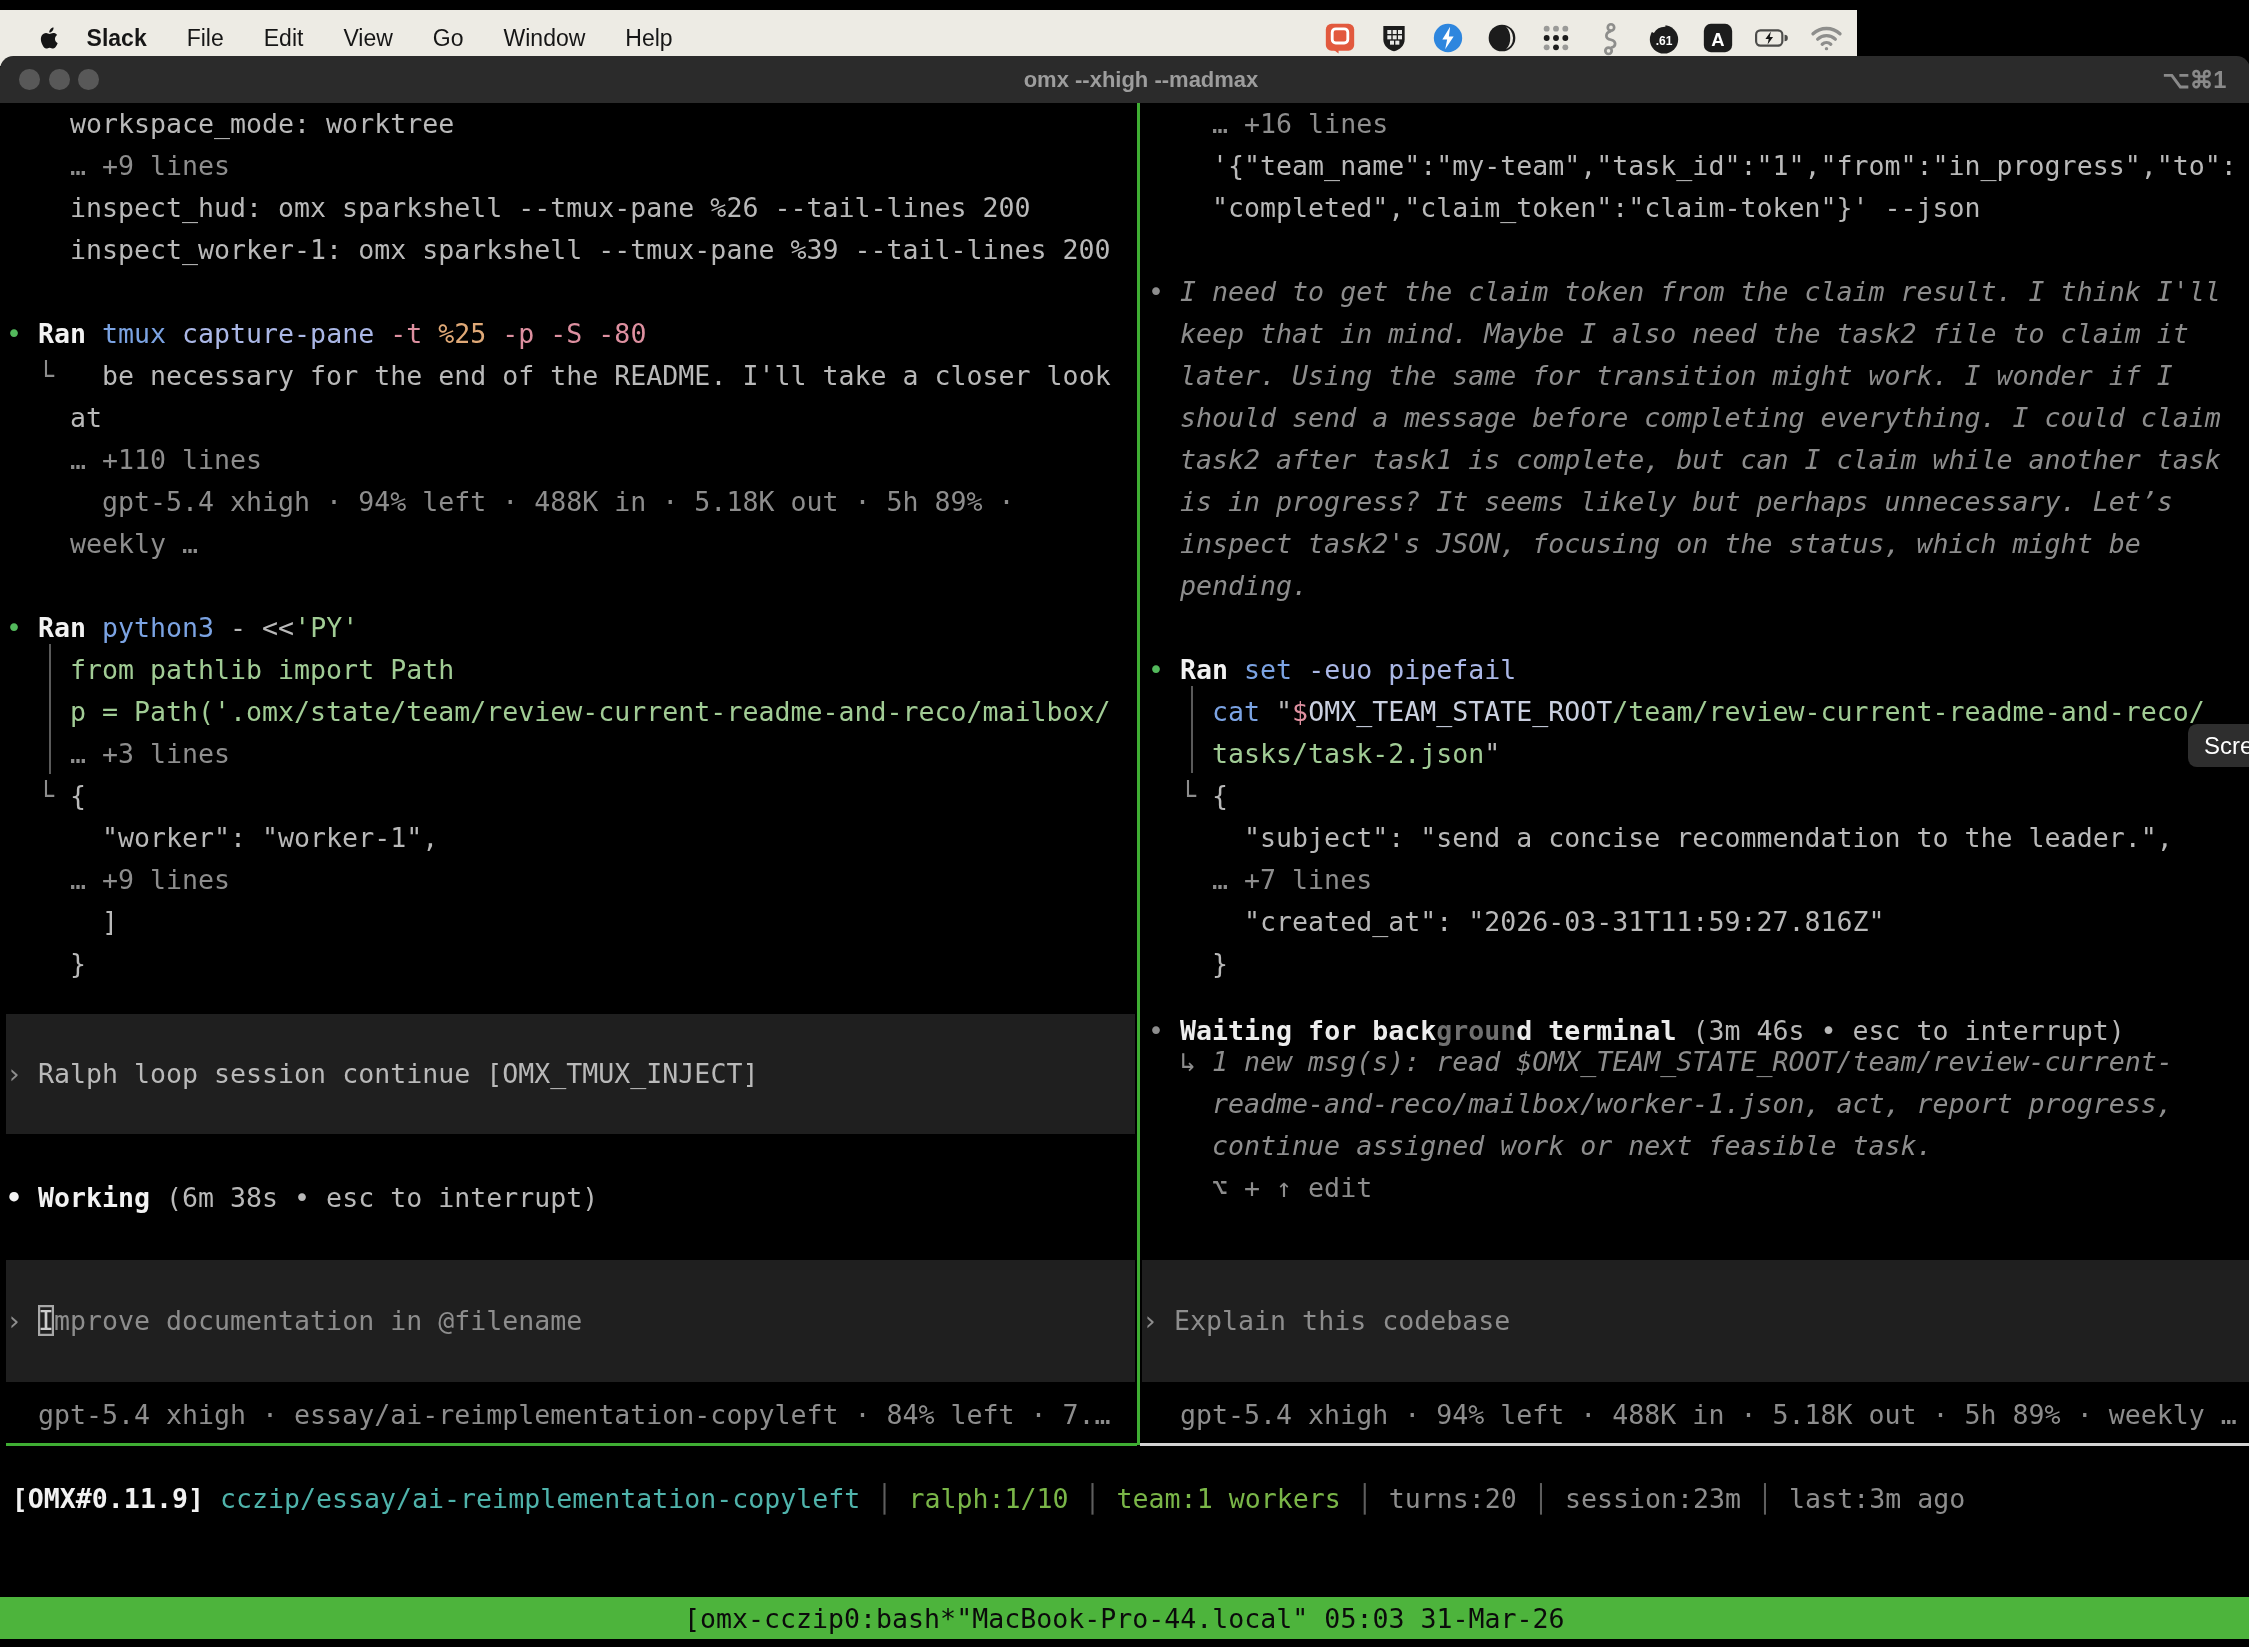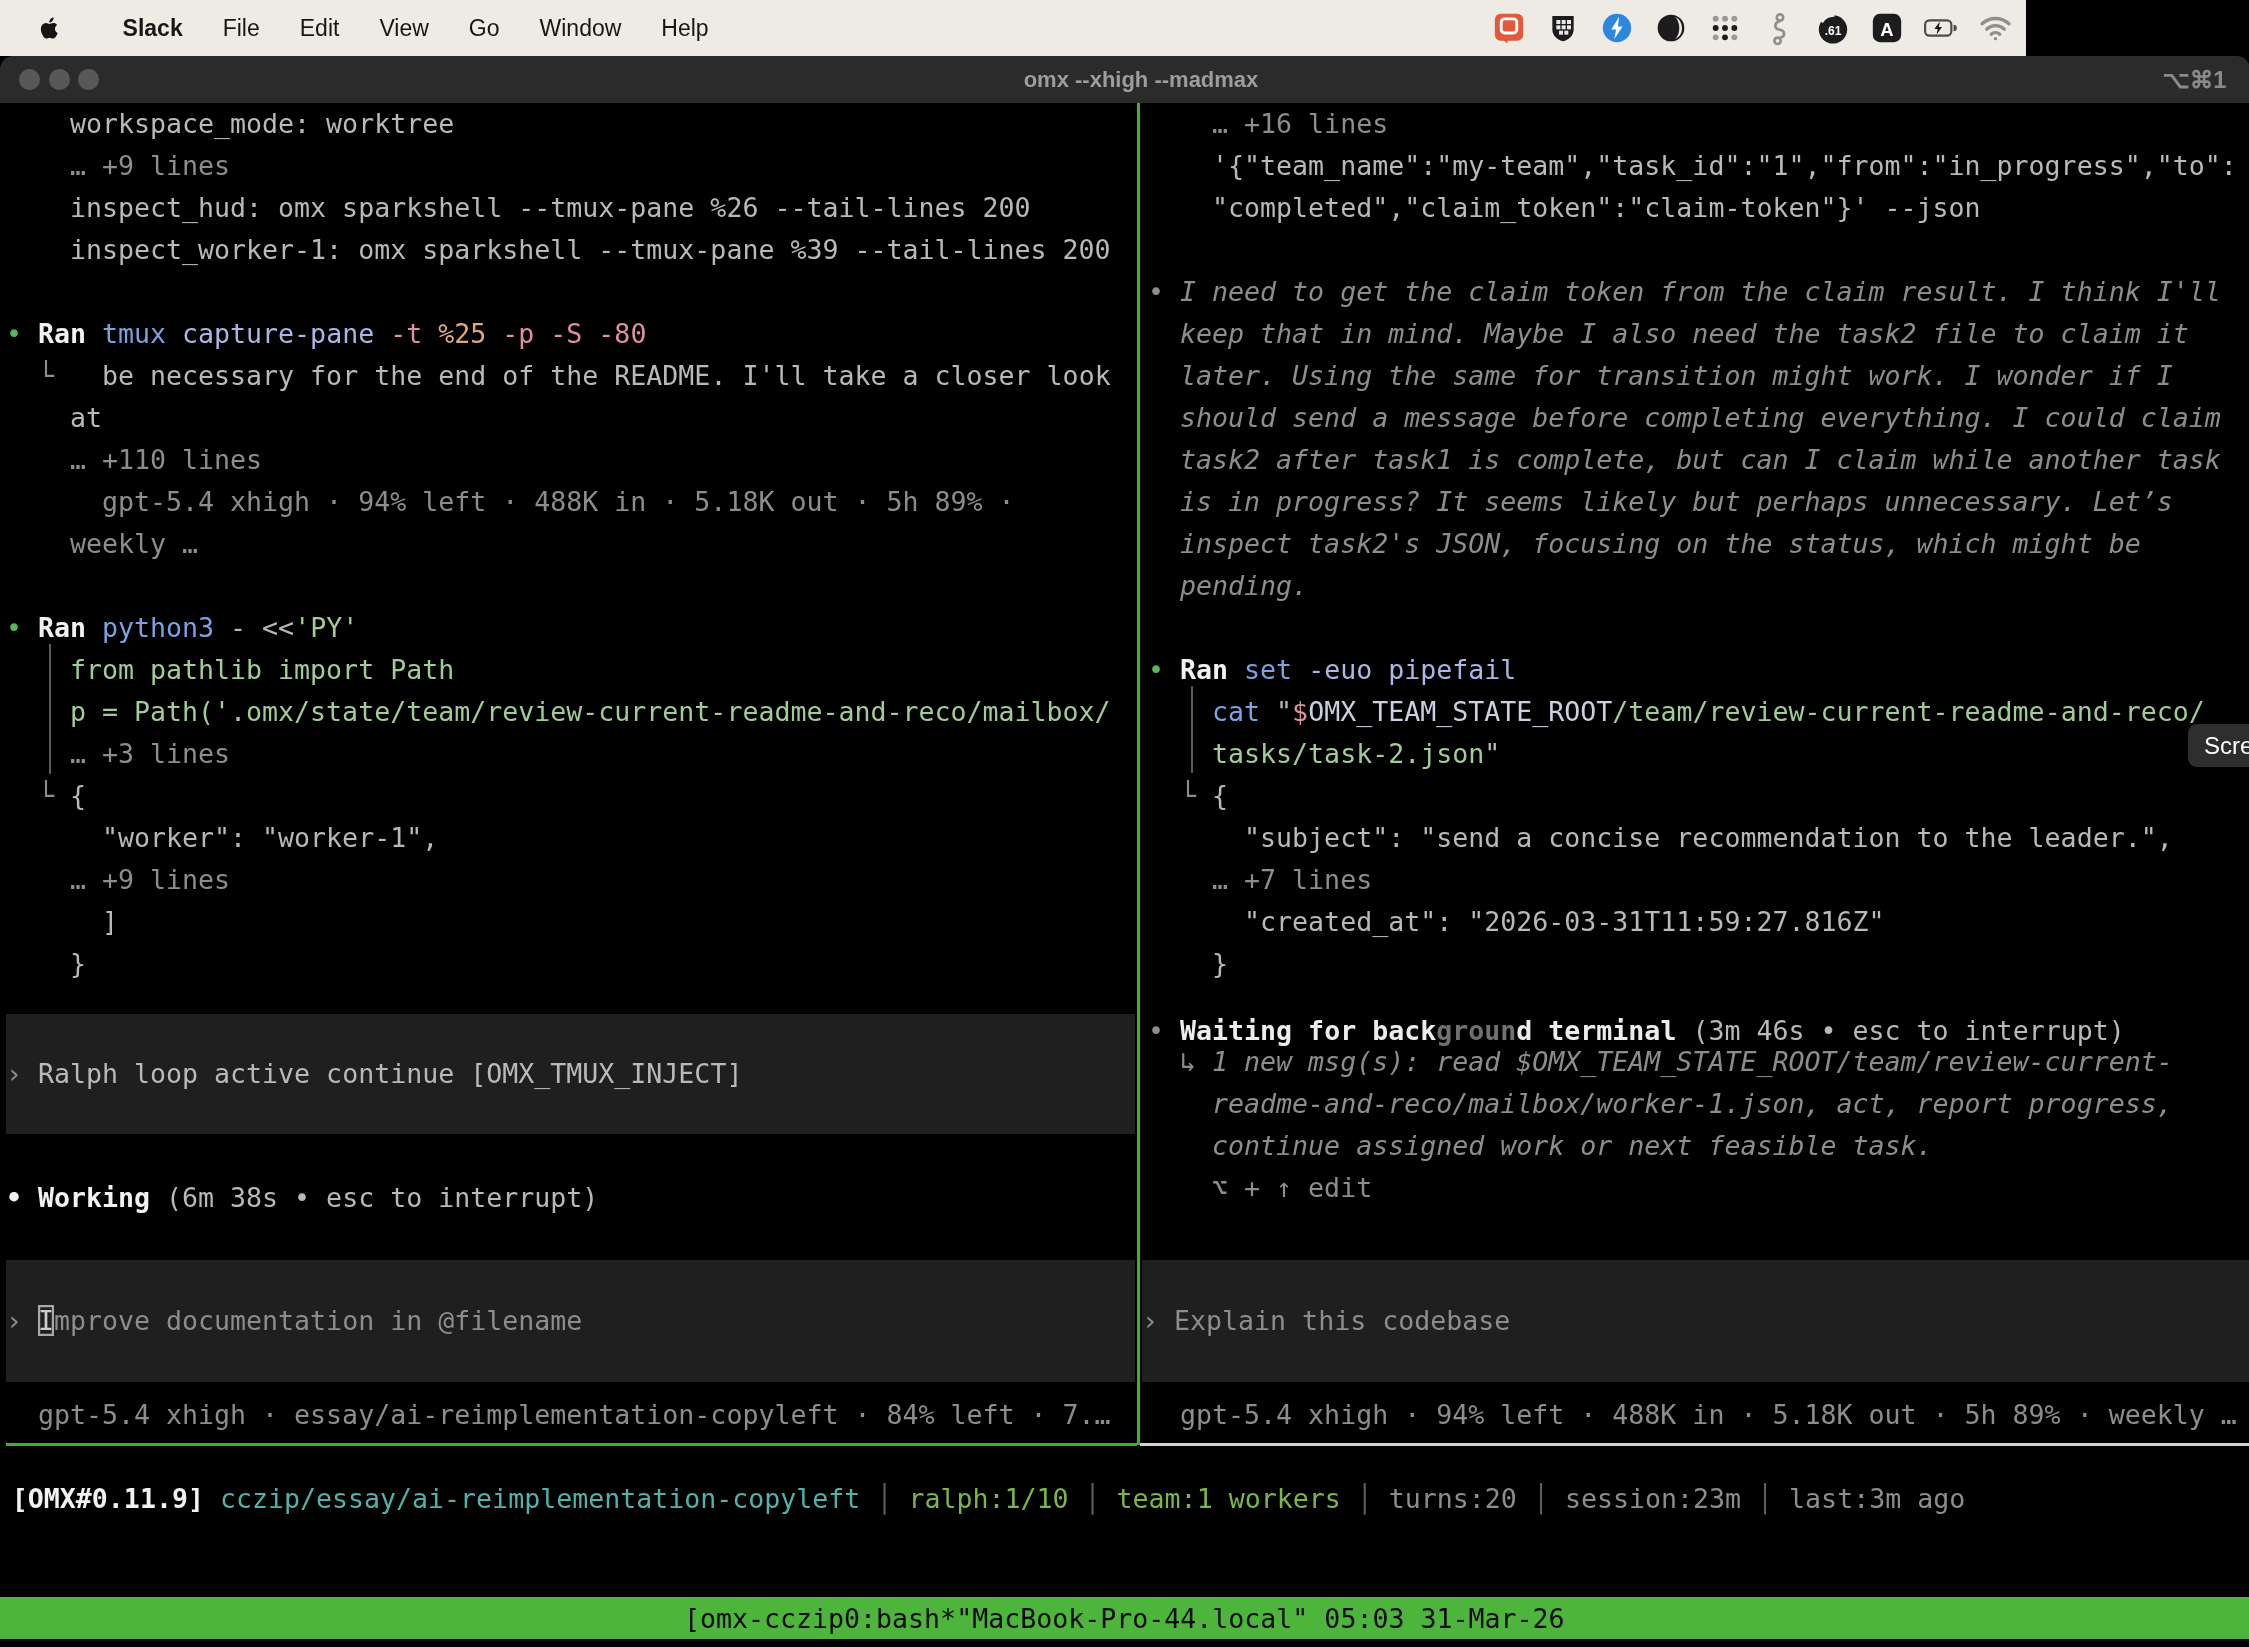--- a/index.html
+++ b/index.html
@@ -1,20 +1,20 @@
 <!DOCTYPE html>
 <html style="font-size:11.8px"><head>
 <meta charset="utf-8">
 <style>
   html,body{margin:0;padding:0;background:#000;}
   #screen{position:relative;width:2250px;height:1648px;background:#000;overflow:hidden;
           font-family:"DejaVu Sans Mono","Liberation Mono",monospace;}
   
-  #menubar{position:absolute;left:0;top:0;width:2026px;height:56px;background:#edebe4;
-           display:flex;align-items:center;font-family:"Liberation Sans",sans-serif;gap:36px;}
+  #menubar{position:absolute;left:0;top:10px;width:1857px;height:56px;background:#edebe4;
+           display:flex;align-items:center;font-family:"Liberation Sans",sans-serif;}
   #menus{display:flex;align-items:center;gap:0;}
   .apple-wrap{width:44px;display:flex;justify-content:center;margin-left:26.6px;}
   .menu-item{font-size:23px;color:#161616;padding:0 20px;cursor:default;}
   .menu-item.bold{font-weight:700;padding-left:16px;}
   #status-icons{position:absolute;right:13.3px;top:0;height:56px;display:flex;align-items:center;gap:19px;}
   .sicon{width:35px;height:35px;display:flex;align-items:center;justify-content:center;}
   
   #titlebar{position:absolute;left:0;top:56px;width:2250px;height:47px;background:#2b2b2b;
             border-radius:13.3px 13.3px 0 0;}
   .tlight{position:absolute;top:69px;width:20.7px;height:20.7px;border-radius:50%;background:#585858;}
@@ -189,21 +189,21 @@
       <div class="tl"><span class="s-d">    … +3 lines</span></div>
       <div class="tl"><span class="s-d">  └ </span><span class="s-t">{</span></div>
       <div class="tl"><span class="s-t">      "worker": "worker-1",</span></div>
       <div class="tl"><span class="s-d">    … +9 lines</span></div>
       <div class="tl"><span class="s-t">      ]</span></div>
       <div class="tl"><span class="s-t">    }</span></div>
     </div>
   <div class="vline" style="left:49px;top:644px;height:130px;"></div>
 
   <div class="band" style="left:5.9px;top:1014px;width:1129px;height:120px;">
-      <div class="tl"><span class="s-d">› </span><span class="s-t">Ralph loop active continue [OMX_TMUX_INJECT]</span></div>
+      <div class="tl"><span class="s-d">› </span><span class="s-t">Ralph loop session continue [OMX_TMUX_INJECT]</span></div>
     </div>
   <div class="absline" style="left:5.9px;top:1177px;">
       <div class="tl"><span class="s-w">• </span><span class="s-w">Working </span><span class="s-t">(6m 38s • esc to interrupt)</span></div>
     </div>
   <div class="band" style="left:5.9px;top:1260px;width:1129px;height:122px;">
       <div class="tl"><span class="s-d">› </span><span class="s-cur">I</span><span class="s-d">mprove documentation in @filename</span></div>
     </div>
   <div class="absline" style="left:5.9px;top:1394px;">
       <div class="tl"><span class="s-d">  gpt-5.4 xhigh · essay/ai-reimplementation-copyleft · 84% left · 7.…</span></div>
     </div>

